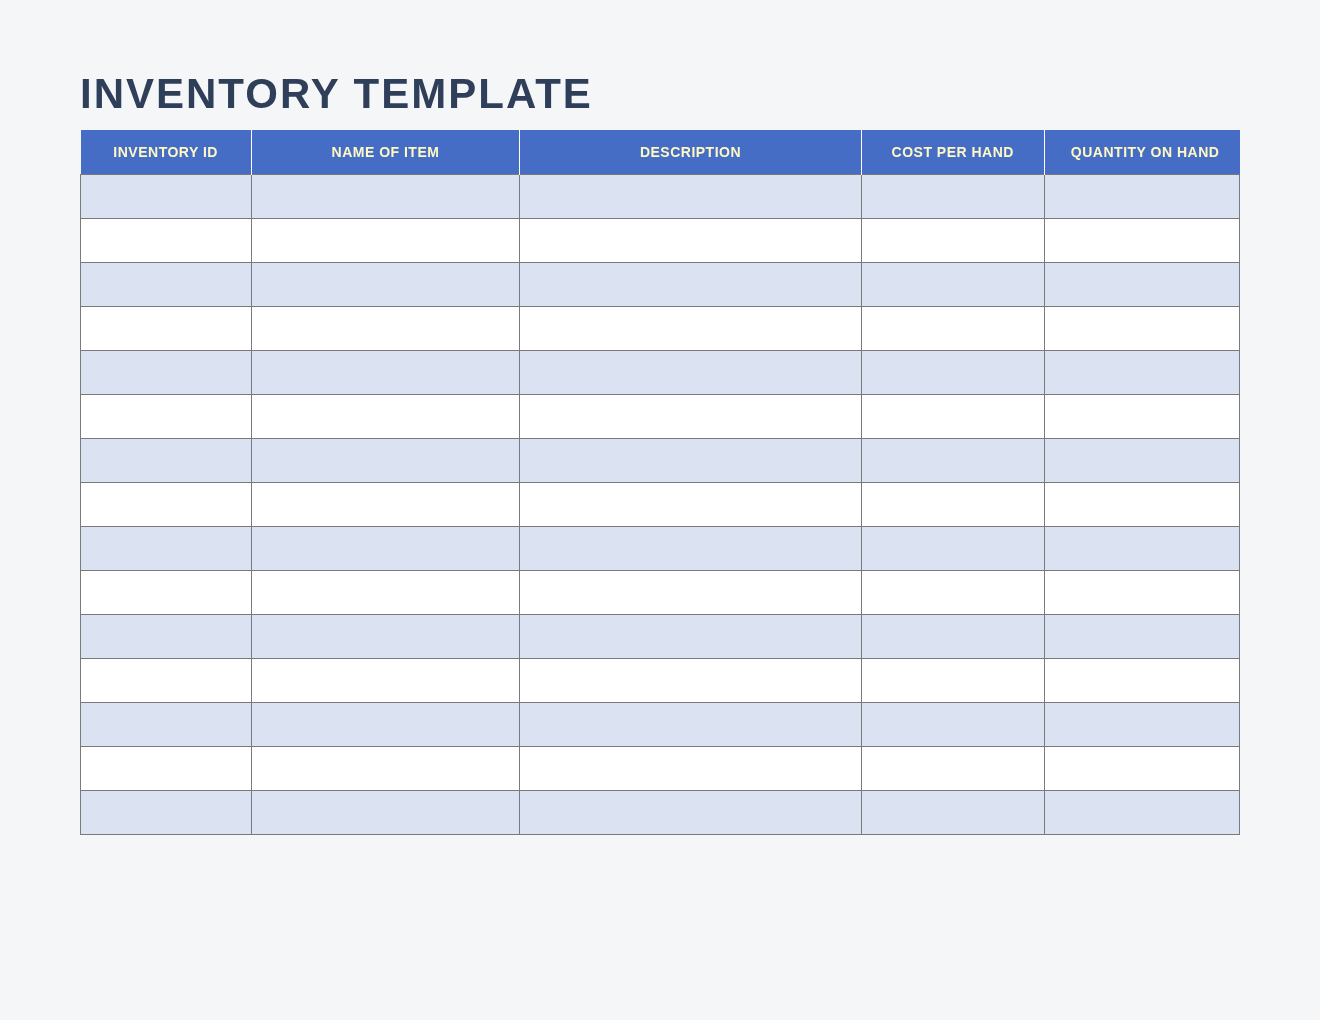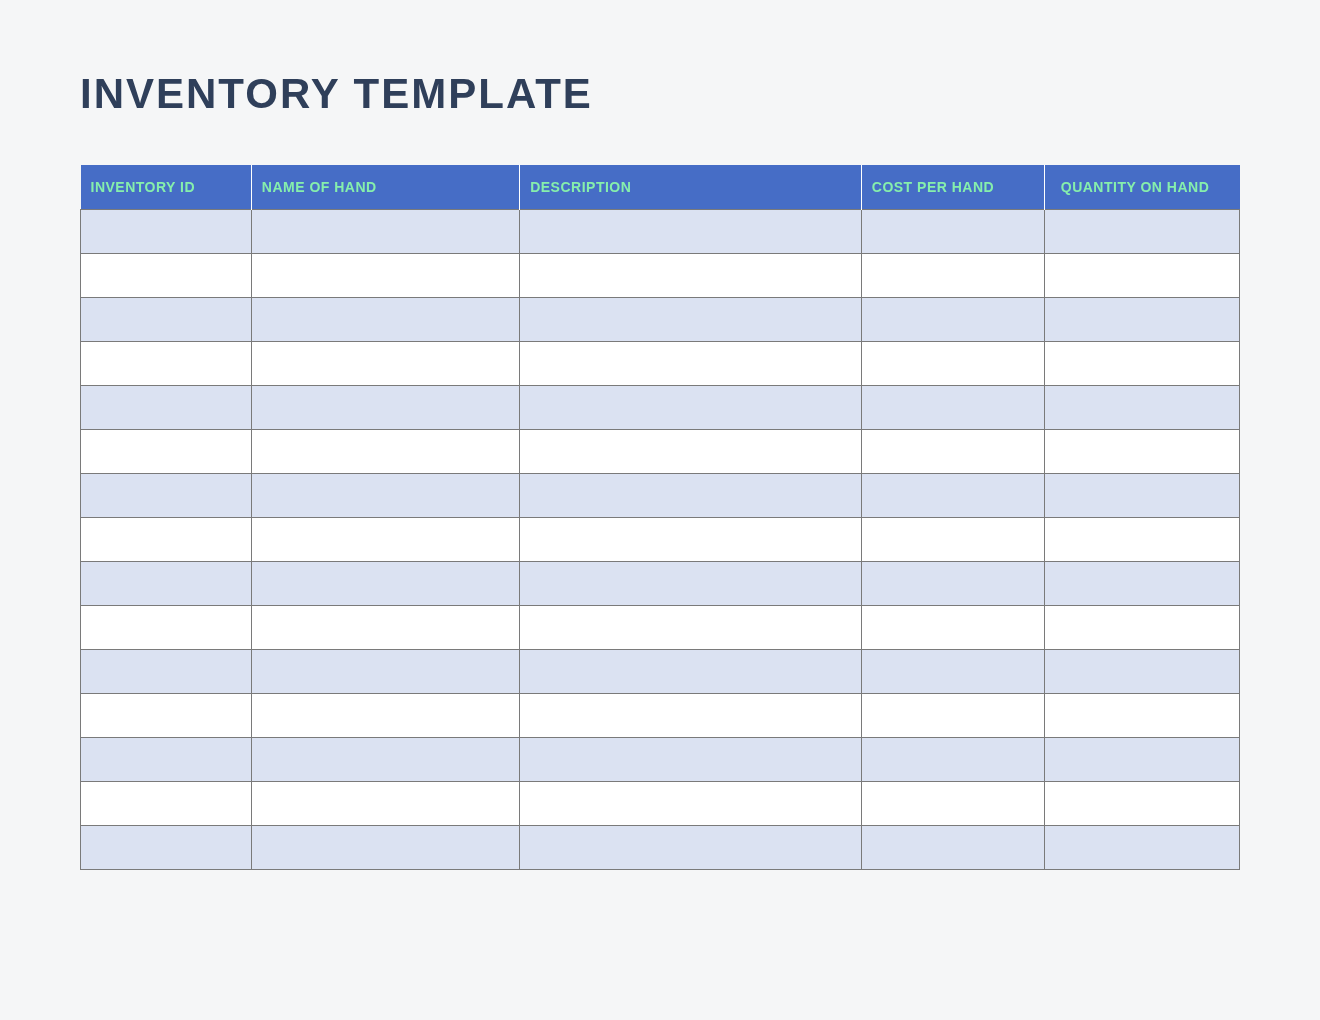--- a/index.html
+++ b/index.html
@@ -12,35 +12,35 @@
       background: #f5f6f7;
       width: 1320px;
       height: 1020px;
       padding: 70px 80px;
     }
     .title {
       color: #2f3f5a;
       font-size: 42px;
       font-weight: 800;
       letter-spacing: 2px;
-      margin-bottom: 47px;
+      margin-bottom: 12px;
     }
     table {
       border-collapse: collapse;
       width: 100%;
       table-layout: fixed;
     }
     th {
       background: #466dc6;
-      color: #86efac;
+      color: #fef9c3;
       font-size: 14px;
       font-weight: 700;
       letter-spacing: 0.5px;
       padding: 14px 10px;
-      text-align: left;
+      text-align: center;
       border-right: 1px solid #ffffff;
     }
     th:last-child {
       border-right: none;
       padding-left: 16px;
     }
     td {
       height: 44px;
       border: 1px solid #7a7a7a;
       background: #ffffff;
@@ -63,21 +63,21 @@
   <colgroup>
     <col class="col-id">
     <col class="col-name">
     <col class="col-desc">
     <col class="col-cost">
     <col class="col-qty">
   </colgroup>
   <thead>
     <tr>
       <th>INVENTORY ID</th>
-      <th>NAME OF HAND</th>
+      <th>NAME OF ITEM</th>
       <th>DESCRIPTION</th>
       <th>COST PER HAND</th>
       <th>QUANTITY ON HAND</th>
     </tr>
   </thead>
   <tbody>
     <tr class="shaded">
       <td></td>
       <td></td>
       <td></td>

